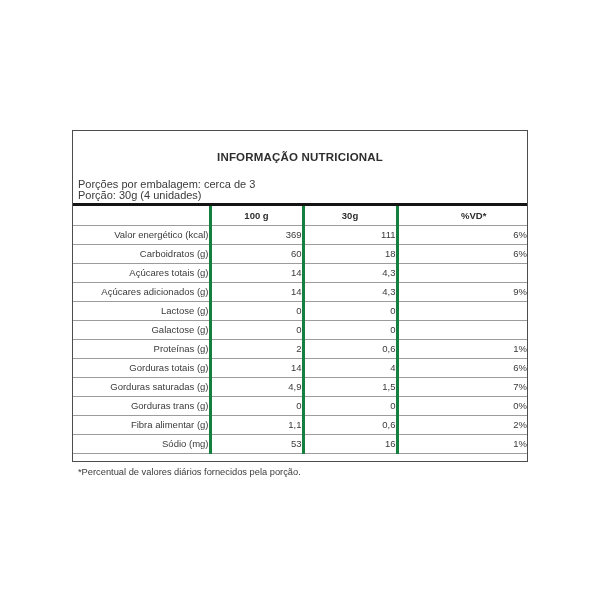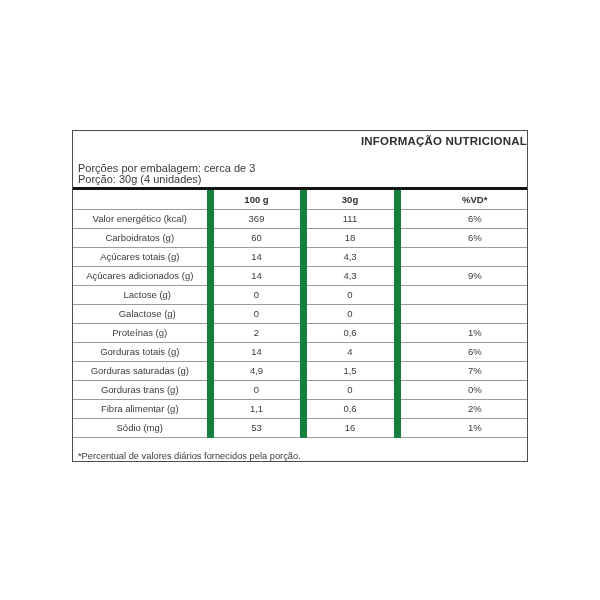--- a/index.html
+++ b/index.html
@@ -20,22 +20,22 @@
     position: absolute;
     left: 72px;
     top: 130px;
     width: 456px;
     height: 332px;
     box-sizing: border-box;
     border: 1px solid #4d4d4d;
     background: #ffffff;
   }
   .title {
-    margin-top: 4px;
-    text-align: right;
+    margin-top: 20px;
+    text-align: center;
     font-weight: bold;
     font-size: 11.5px;
     line-height: 12px;
     letter-spacing: 0.2px;
     color: #2e2e2e;
   }
   .servings {
     margin: 16px 0 0 5px;
     font-size: 11px;
     line-height: 10.5px;
@@ -52,37 +52,37 @@
     table-layout: fixed;
   }
   table.nutri col.c0 { width: 137px; }
   table.nutri col.c1 { width: 93px; }
   table.nutri col.c2 { width: 94px; }
   table.nutri th, table.nutri td {
     box-sizing: border-box;
     height: 19px;
     padding: 0;
     border-bottom: 1px solid #9c9c9c;
-    border-right: 7px solid #15803d;
+    border-right: 3px solid #15803d;
     font-size: 9.5px;
     line-height: 11px;
     vertical-align: middle;
     white-space: nowrap;
     overflow: hidden;
     color: #3a3a3a;
   }
   table.nutri th:last-child, table.nutri td:last-child { border-right: none; padding-left: 22px; }
   table.nutri th {
     font-weight: bold;
     text-align: center;
     color: #2e2e2e;
   }
-  td.label { text-align: center; padding-left: 5px; }
+  td.label { text-align: right; padding-left: 5px; }
   td.label.indent { padding-left: 15px; }
-  td.num { text-align: center; }
+  td.num { text-align: right; }
   .footnote {
     font-size: 9.3px;
     line-height: 10.5px;
     padding: 13px 5px 0 5px;
     color: #3a3a3a;
   }
 </style>
 </head>
 <body>
 

